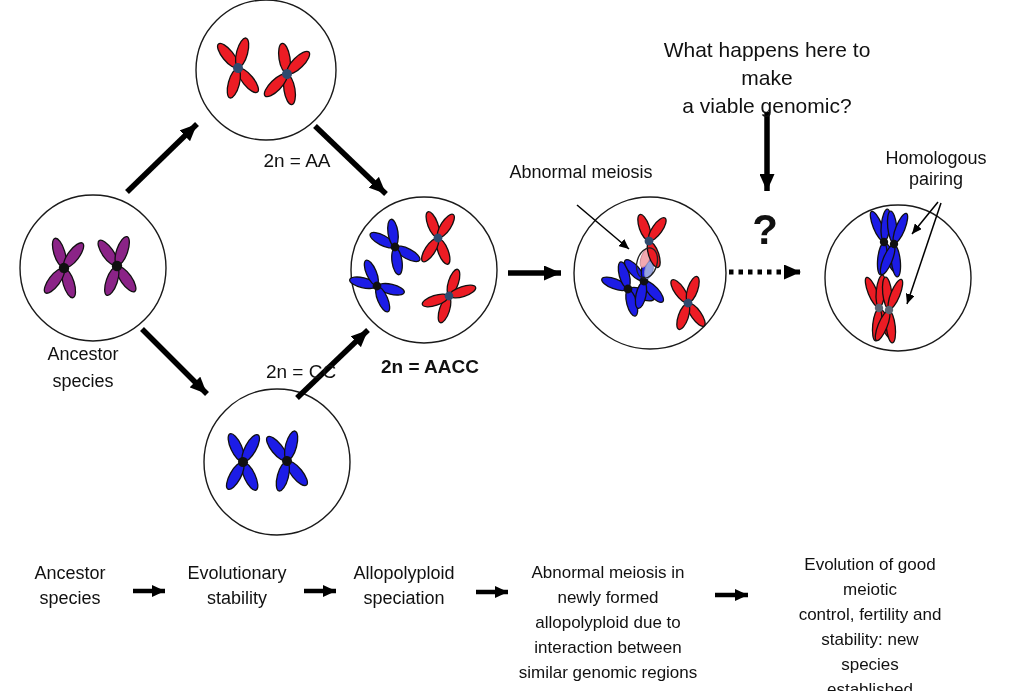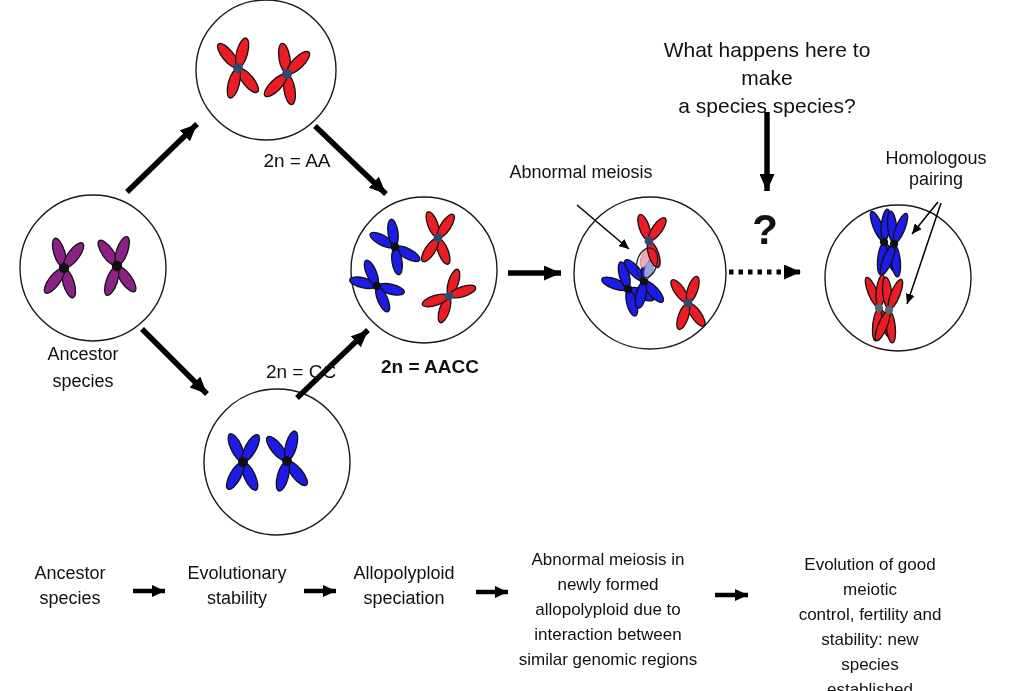--- a/index.html
+++ b/index.html
@@ -180,38 +180,38 @@
       <ellipse cx="893.1126722251944" cy="326.4950273466919" rx="16" ry="4.5" transform="rotate(76 893.1126722251944 326.4950273466919)" fill="#EC1C24" stroke="#101010" stroke-width="1.3"></ellipse>
       <ellipse cx="884.8873277748056" cy="326.4950273466919" rx="16" ry="4.5" transform="rotate(104 884.8873277748056 326.4950273466919)" fill="#EC1C24" stroke="#101010" stroke-width="1.3"></ellipse>
       <circle cx="889" cy="310" r="4.2" fill="#5A6472"></circle>
     </g>
     <line x1="577" y1="205" x2="629" y2="249" stroke="#000000" stroke-width="1.5" marker-end="url(#mSmall)"></line>
     <line x1="938" y1="202" x2="912" y2="234" stroke="#000000" stroke-width="1.5" marker-end="url(#mSmall)"></line>
     <line x1="941" y1="203" x2="907" y2="304" stroke="#000000" stroke-width="1.5" marker-end="url(#mSmall)"></line>
   </svg>
 
 <div class="lbl lbl-q" style="left:767px;top:36px;">What happens here to make
-a species species?</div>
+a viable genomic?</div>
 <div class="lbl lbl-std" style="left:581px;top:161px;">Abnormal meiosis</div>
 <div class="lbl lbl-hom" style="left:936px;top:148px;">Homologous
 pairing</div>
 <div class="lbl qmark" style="left:765px;top:209px;">?</div>
 <div class="lbl lbl-gen" style="left:270px;top:148px;margin-left:27px;">2n = AA</div>
 <div class="lbl lbl-gen" style="left:261px;top:359px;margin-left:40px;">2n = CC</div>
 <div class="lbl lbl-gen" style="left:430px;top:354px;font-weight:bold;">2n = AACC</div>
 <div class="lbl lbl-anc" style="left:83px;top:341px;">Ancestor
 species</div>
 
 <div class="lbl flow-big" style="left:70px;top:561px;">Ancestor
 species</div>
 <div class="lbl flow-big" style="left:237px;top:561px;">Evolutionary
 stability</div>
 <div class="lbl flow-big" style="left:404px;top:561px;">Allopolyploid
 speciation</div>
-<div class="lbl flow-step" style="left:608px;top:547px;">Abnormal meiosis in
+<div class="lbl flow-step" style="left:608px;top:560px;">Abnormal meiosis in
 newly formed
 allopolyploid due to
 interaction between
 similar genomic regions</div>
 <div class="lbl flow-step" style="left:870px;top:552px;">Evolution of good meiotic
 control, fertility and
 stability: new species
 established</div>
 
 </body></html>

